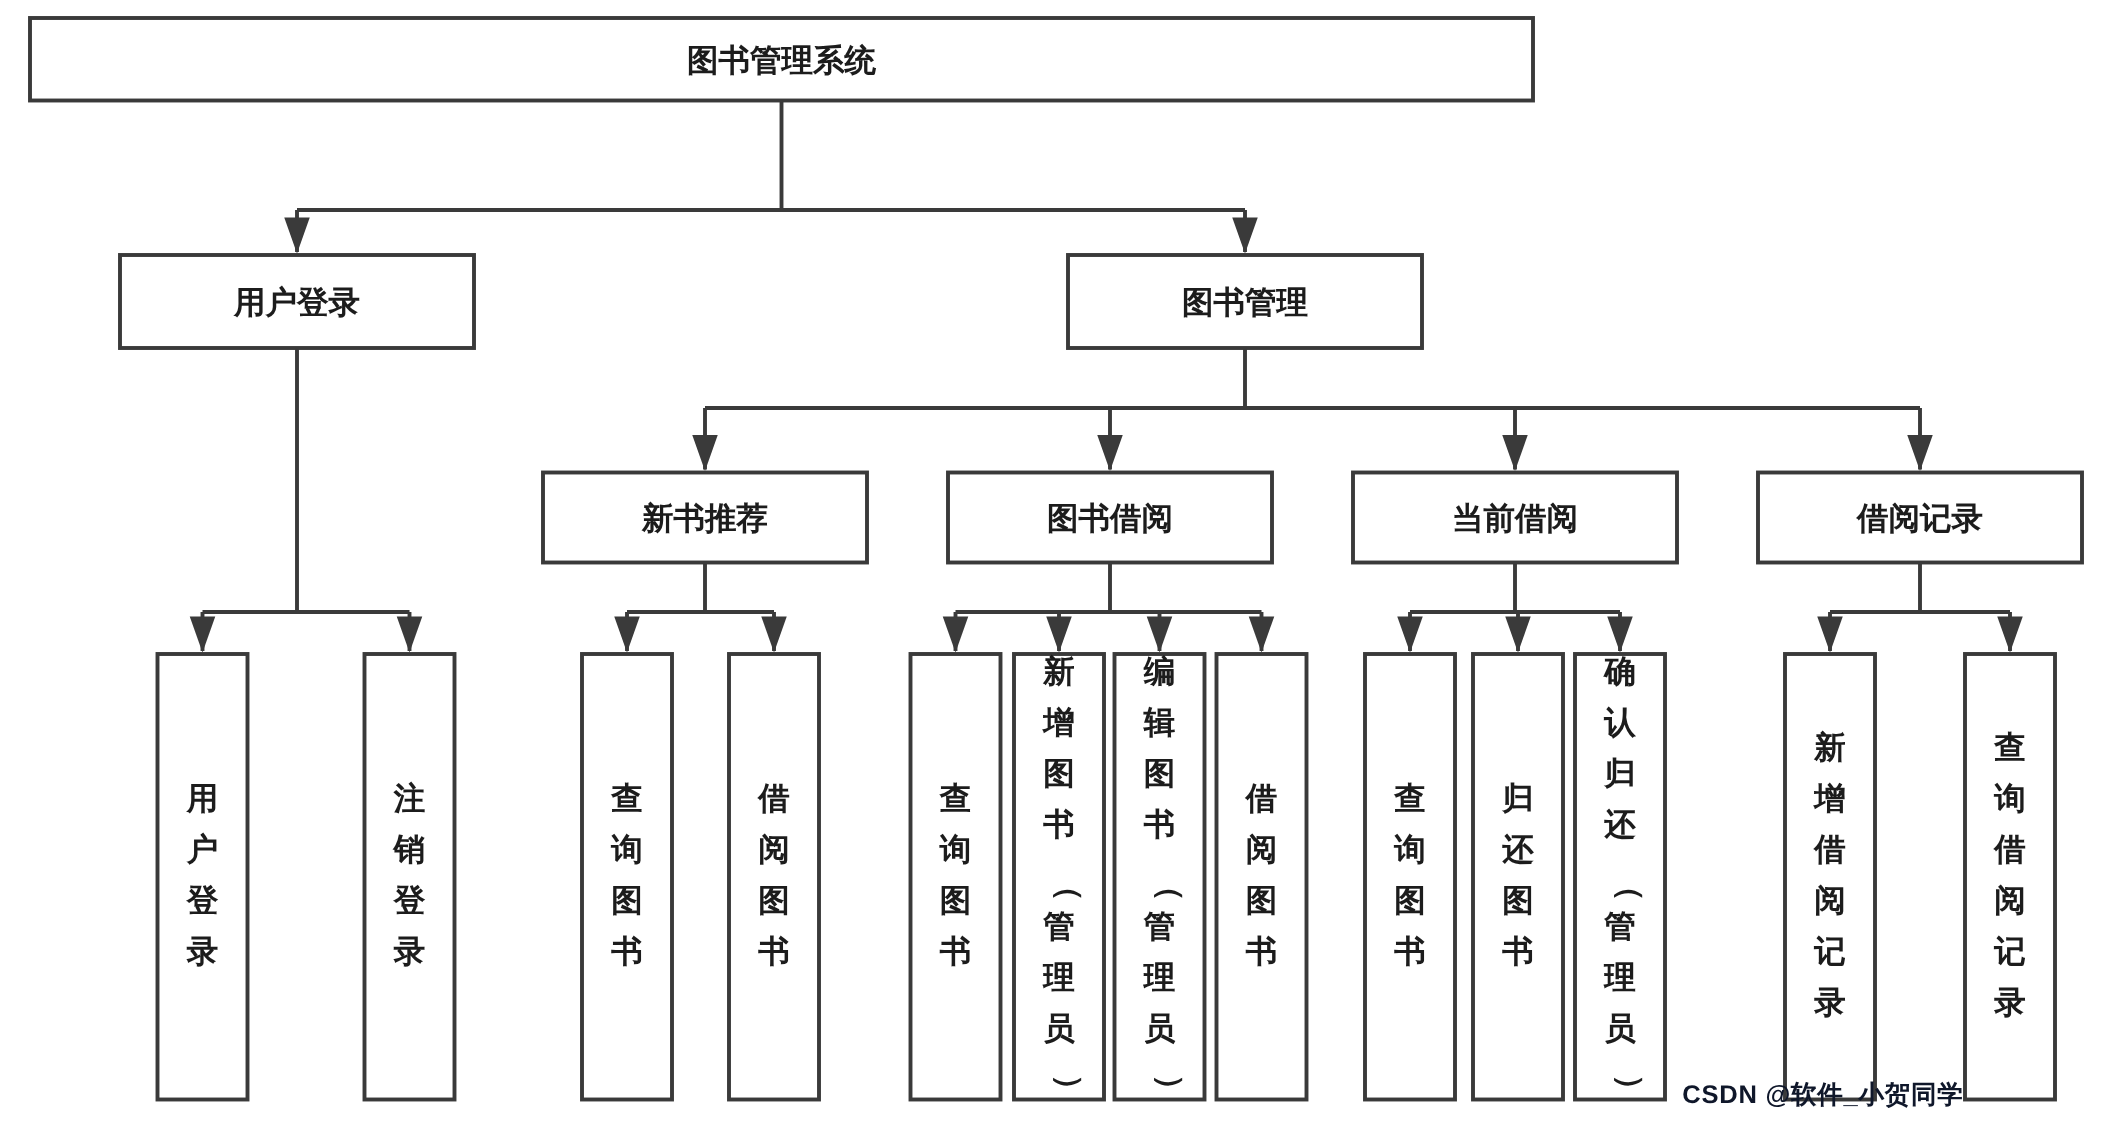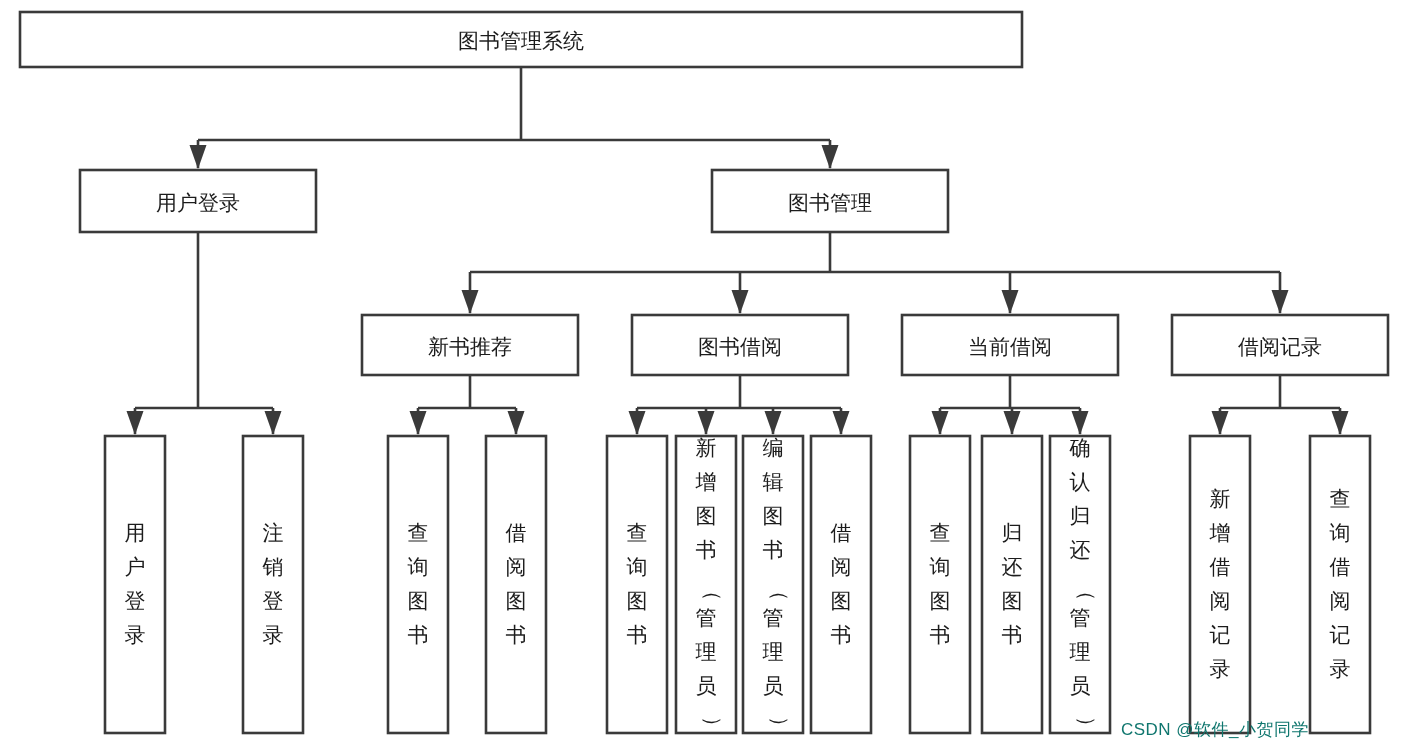--- a/index.html
+++ b/index.html
@@ -11,20 +11,21 @@
     width: 1405px;
     height: 747px;
     font-family: "Liberation Sans", "DejaVu Sans", sans-serif;
     overflow: hidden;
     position: relative;
   }
   #diagram-root {
     position: relative;
     width: 1317px;
     height: 747px;
+    font-weight: bold;
   }
   svg.diagram-canvas {
     position: absolute;
     left: 0;
     top: 0;
     width: 1405px;
     height: 747px;
   }
   .node-box {
     fill: #ffffff;
@@ -53,21 +54,21 @@
     fill: #1c1c1c;
     font-size: 21px;
     text-anchor: middle;
   }
   .watermark-text {
     position: absolute;
     right: 8px;
     bottom: 6px;
     font-family: "Liberation Sans", "DejaVu Sans", sans-serif;
     font-size: 17px;
-    color: #0f766e;
+    color: #0f172a;
     letter-spacing: 0.5px;
     white-space: nowrap;
     user-select: none;
   }
 </style>
 </head>
 <body>
 
 <div id="diagram-root">
 

